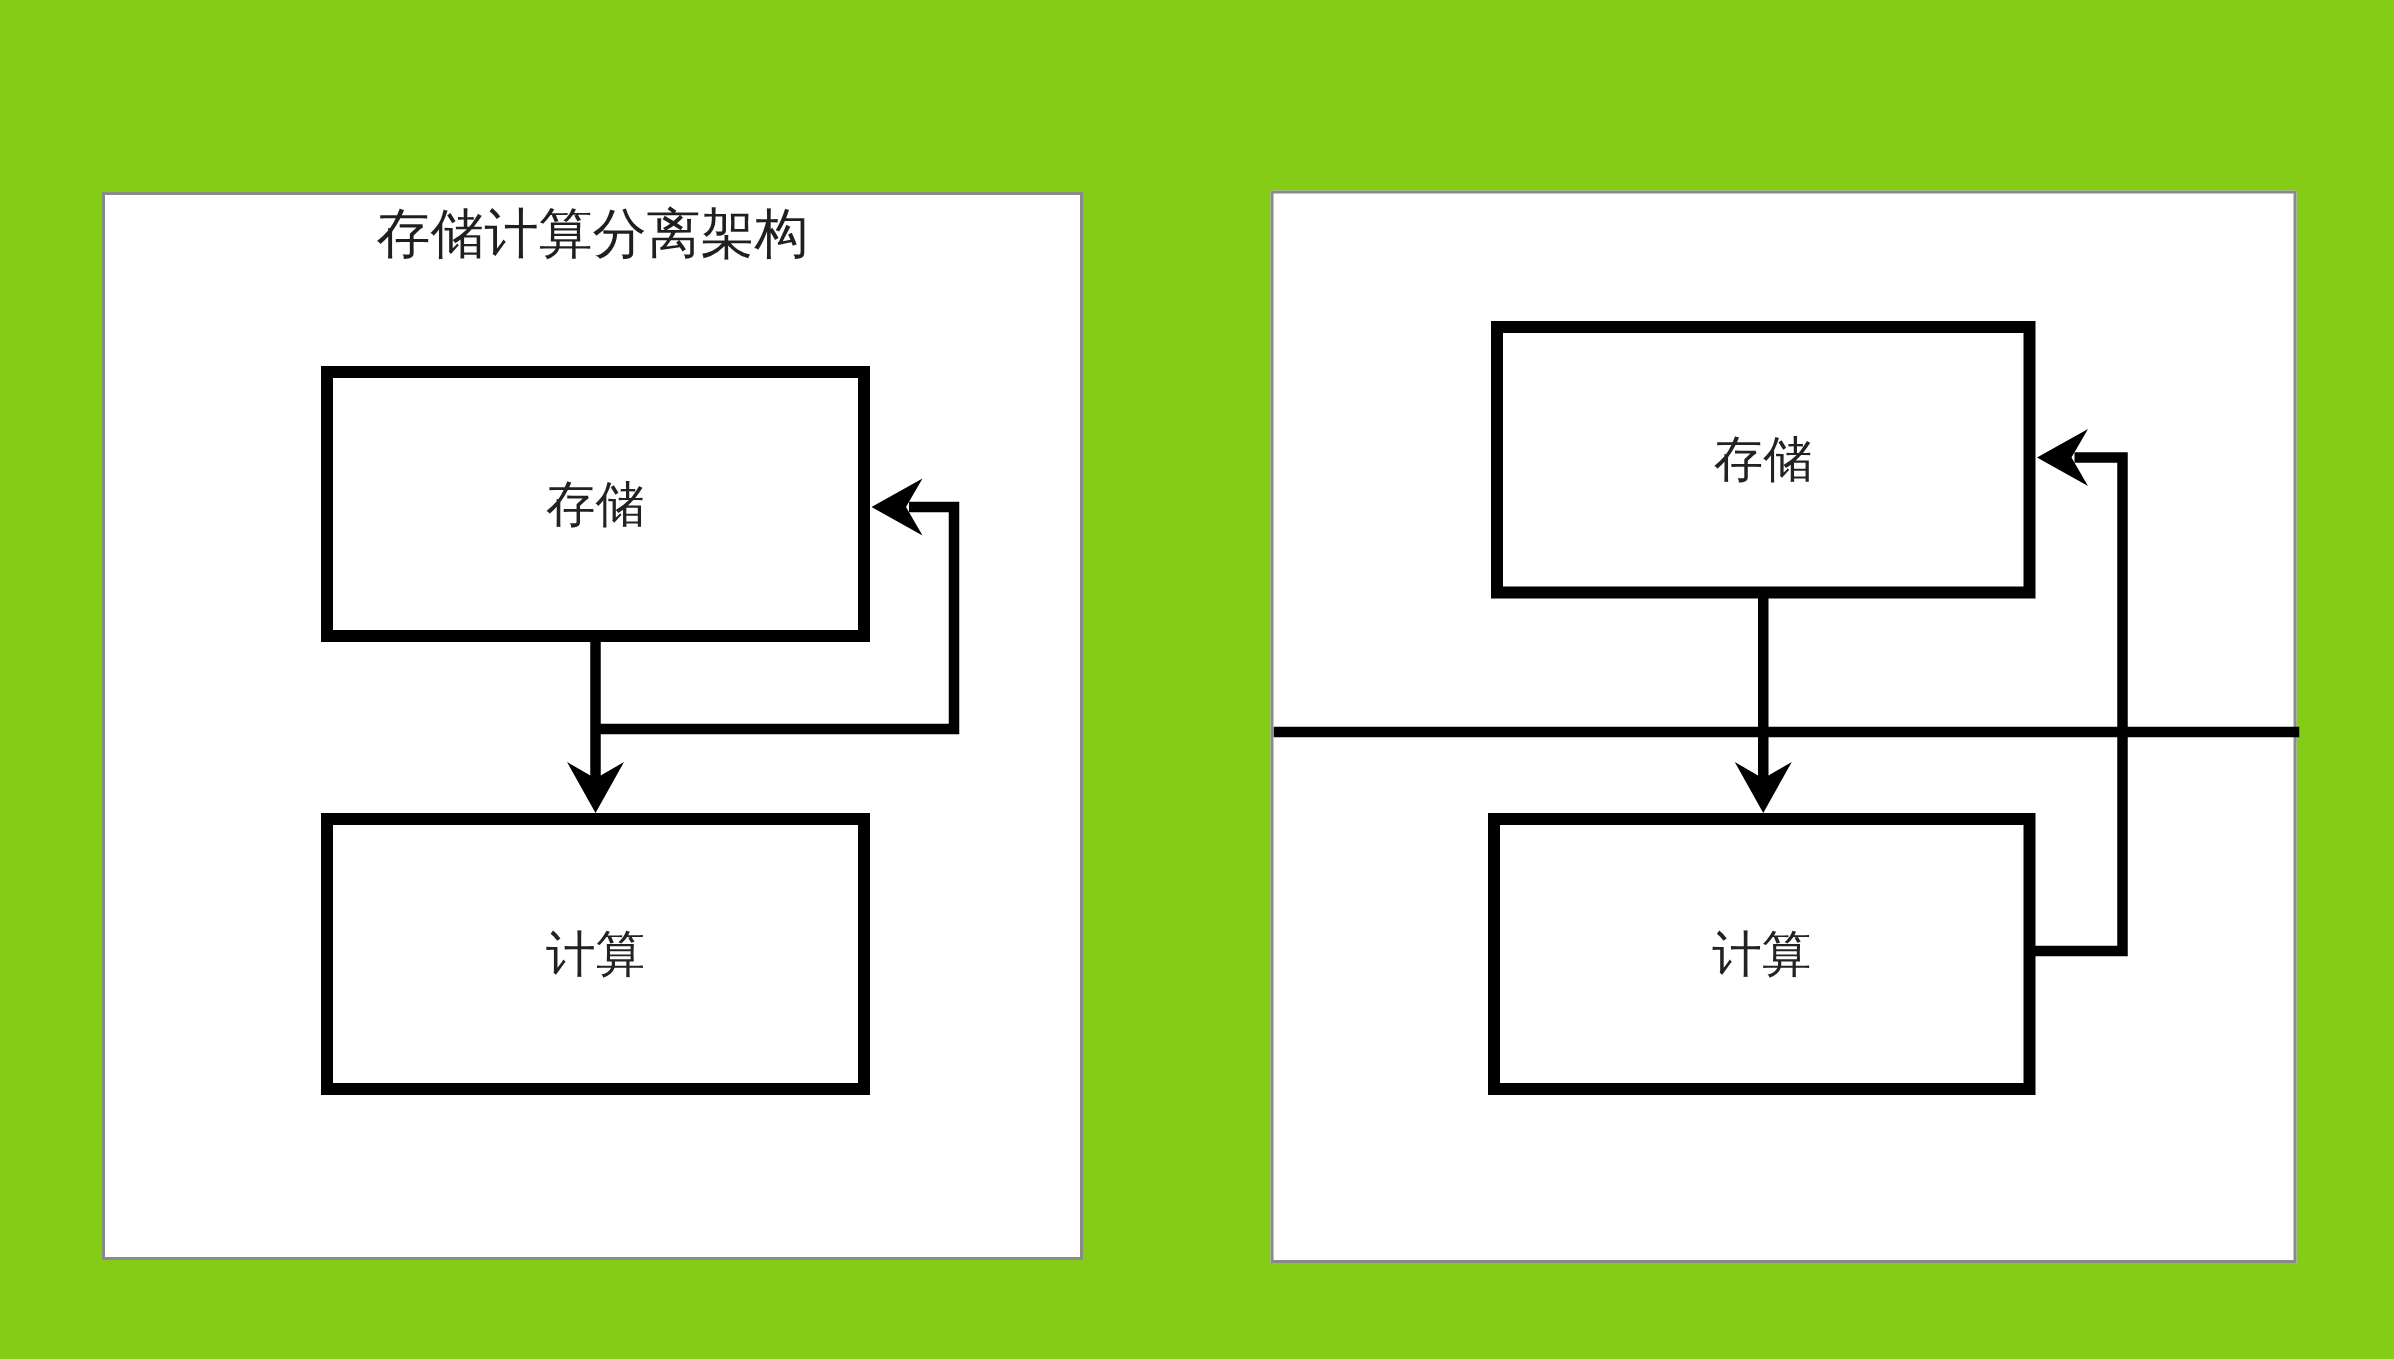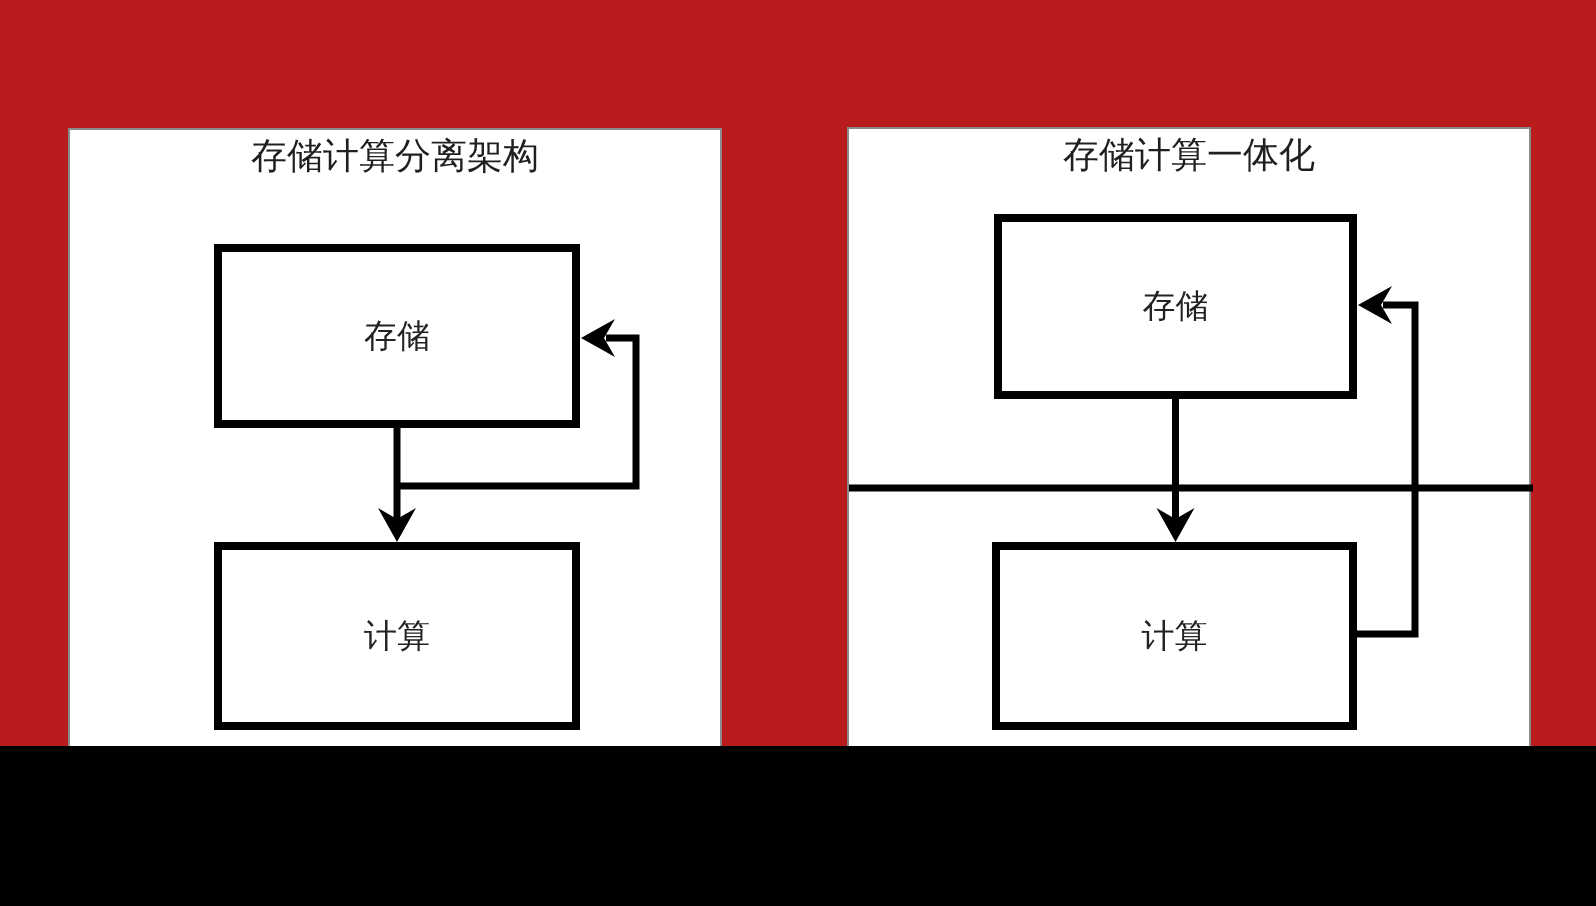--- a/index.html
+++ b/index.html
@@ -4,22 +4,22 @@
 <style>
   html, body {
     margin: 0;
     padding: 0;
     background: #000000;
     font-family: "Liberation Sans", "DejaVu Sans", sans-serif;
   }
   .canvas {
     position: relative;
     width: 1596px;
-    height: 746px;
-    background: #b91c1c;
+    height: 906px;
+    background: #84cc16;
     overflow: hidden;
   }
   .panel {
     position: absolute;
     background: #ffffff;
     border: 2px solid #8a8a8a;
     box-sizing: border-box;
   }
   .panel-left  { left: 68px;  top: 128px; width: 654px; height: 712px; }
   .panel-right { left: 847px; top: 127px; width: 684px; height: 715px; }
@@ -87,21 +87,20 @@
 
       <path class="wire" d="M327 294 V392"></path>
       <path class="ahead" d="M327 412 L308 378 L327 389 L346 378 Z"></path>
 
       <path class="wire" d="M327 356 H566 V208 H536"></path>
       <path class="ahead" d="M511 208 L545 189 L534 208 L545 227 Z"></path>
     </svg>
   </div>
 
   <div class="panel panel-right">
-    <div class="panel-title">存储计算一体化</div>
 
     <div class="node node-storage">
       <span class="node-label">存储</span>
     </div>
     <div class="node node-compute">
       <span class="node-label">计算</span>
     </div>
 
     <svg class="wires" width="684" height="715" viewBox="0 0 684 715">
 

